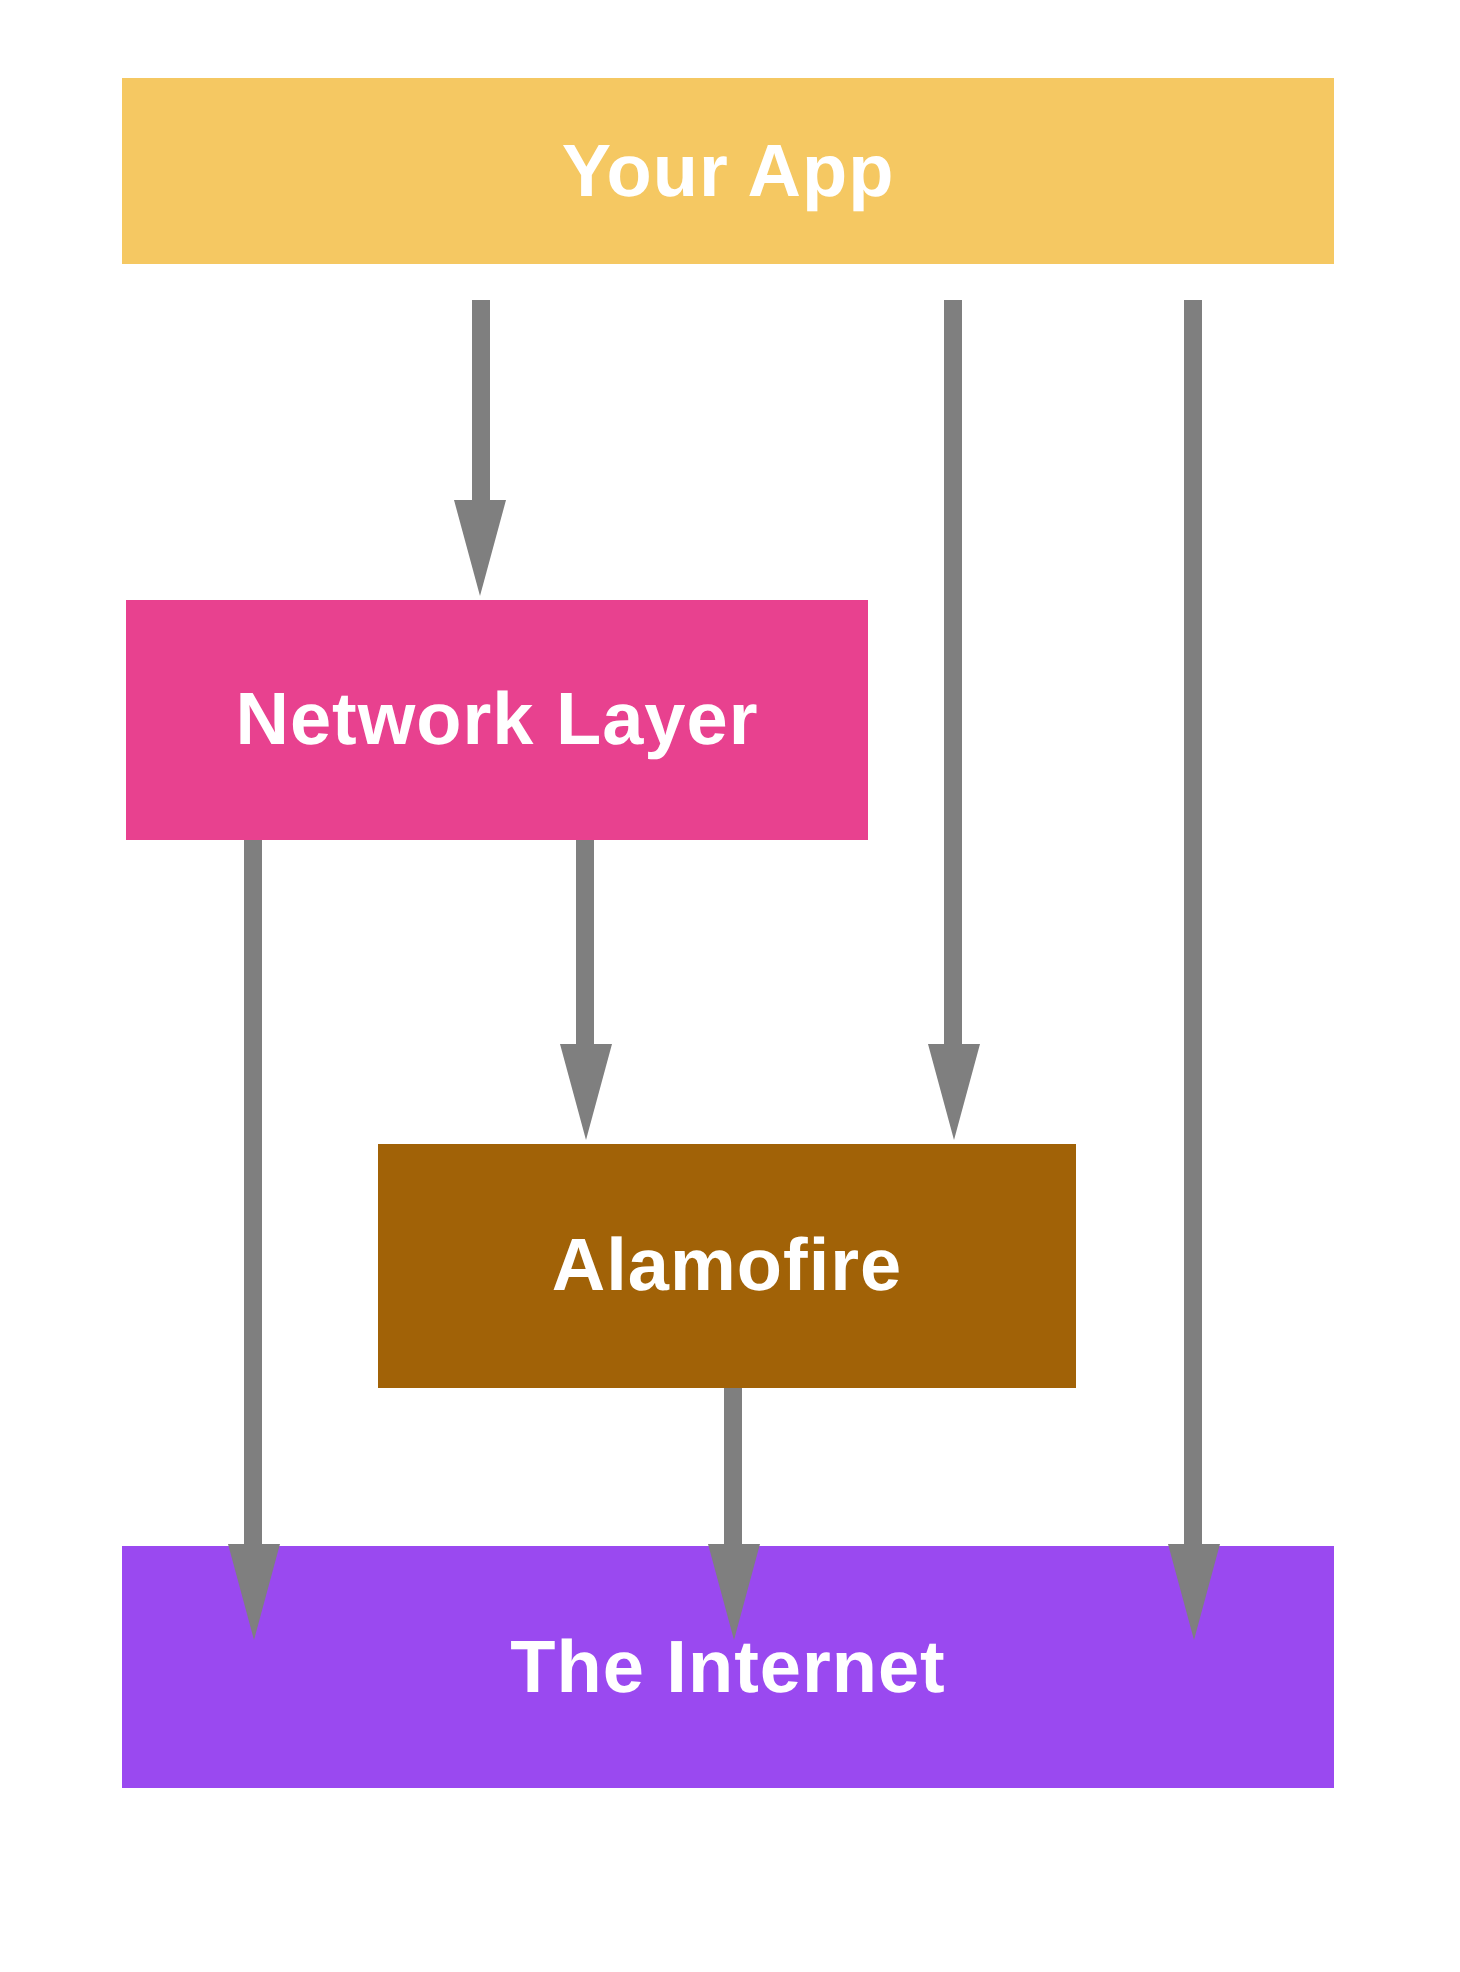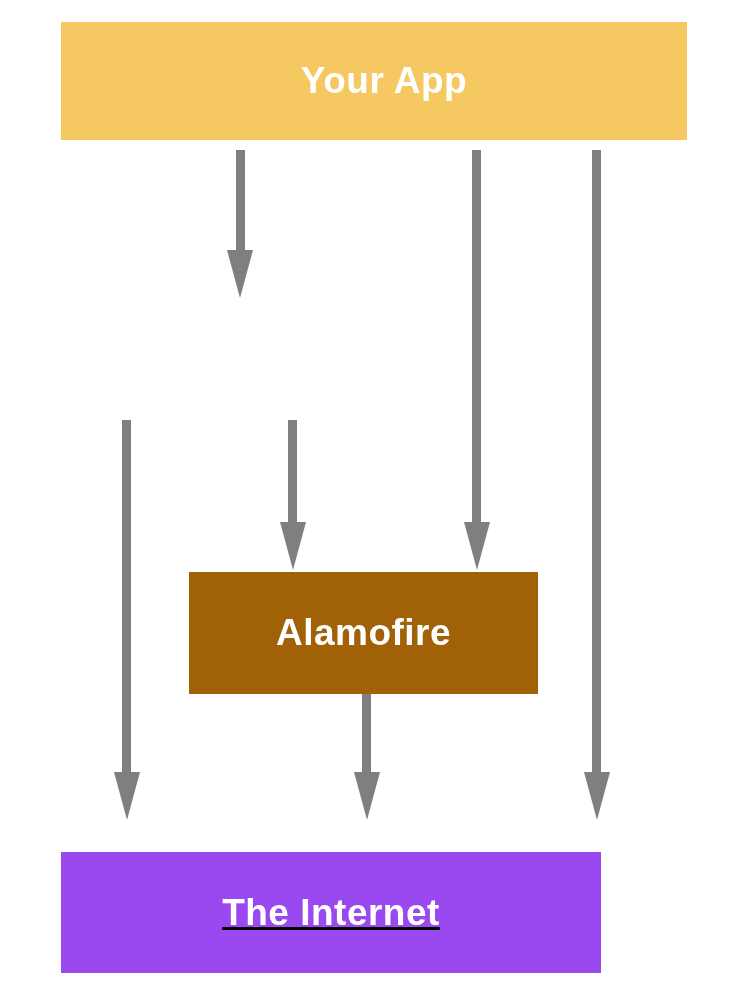--- a/index.html
+++ b/index.html
@@ -20,24 +20,24 @@
     display: flex;
     align-items: center;
     justify-content: center;
   }
   .node-label {
     font-size: 37px;
     font-weight: bold;
     letter-spacing: 0.5px;
     white-space: nowrap;
   }
-  .node-your-app      { left: 61px;  top: 22px;  width: 606px; height: 118px; padding-left: 20px; }
+  .node-your-app      { left: 61px;  top: 39px;  width: 606px; height: 93px; }
   .node-network-layer { left: 63px;  top: 300px; width: 371px; height: 120px; }
   .node-alamofire     { left: 189px; top: 572px; width: 349px; height: 122px; }
-  .node-the-internet  { left: 61px;  top: 852px; width: 540px; height: 121px; text-decoration: underline; }
+  .node-the-internet  { left: 61px;  top: 773px; width: 606px; height: 121px; }
 
   .arrow-shaft {
     position: absolute;
     width: 9px;
   }
   .arrow-head {
     position: absolute;
     width: 0;
     height: 0;
     border-left: 13px solid transparent;
@@ -65,20 +65,23 @@
 </style>
 </head>
 <body>
 
 <div class="canvas">
 
   <div class="node node-your-app" style="background-color: rgb(245, 200, 98);">
     <span class="node-label" style="color: rgb(255, 255, 255);">Your App</span>
   </div>
 
+  <div class="node node-network-layer" style="background-color: rgb(232, 65, 143);">
+    <span class="node-label" style="color: rgb(255, 255, 255);">Network Layer</span>
+  </div>
 
   <div class="node node-alamofire" style="background-color: #a16207;">
     <span class="node-label" style="color: rgb(255, 255, 255);">Alamofire</span>
   </div>
 
   <div class="node node-the-internet" style="background-color: rgb(154, 73, 240);">
     <span class="node-label" style="color: rgb(255, 255, 255);">The Internet</span>
   </div>
 
   <div class="arrow-shaft shaft-a1" style="background-color: rgb(127, 127, 127);"></div>

